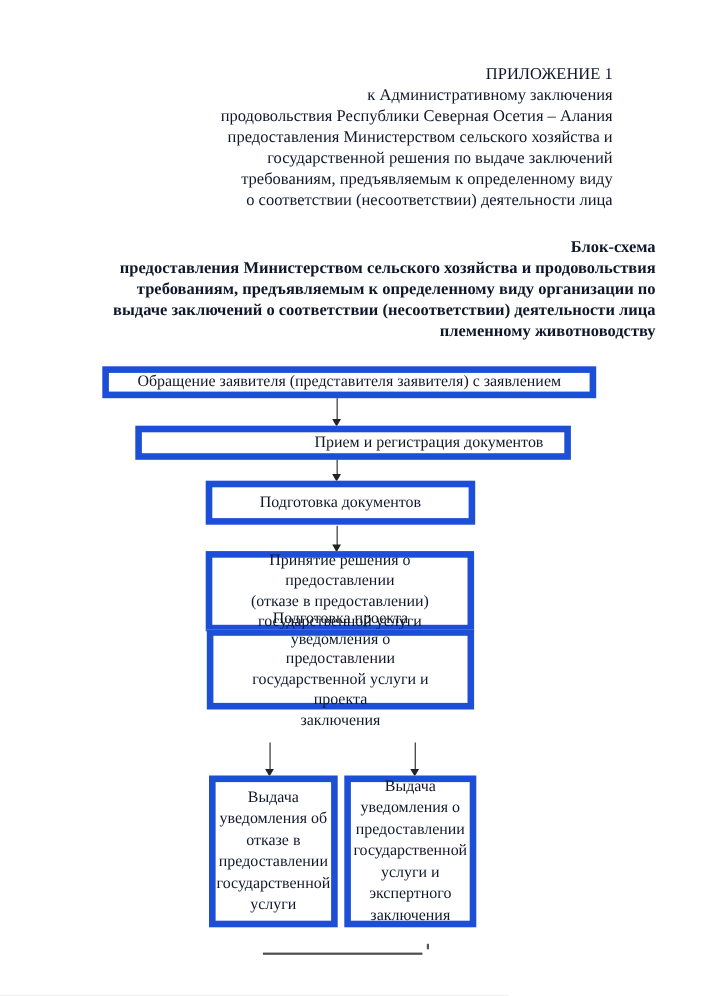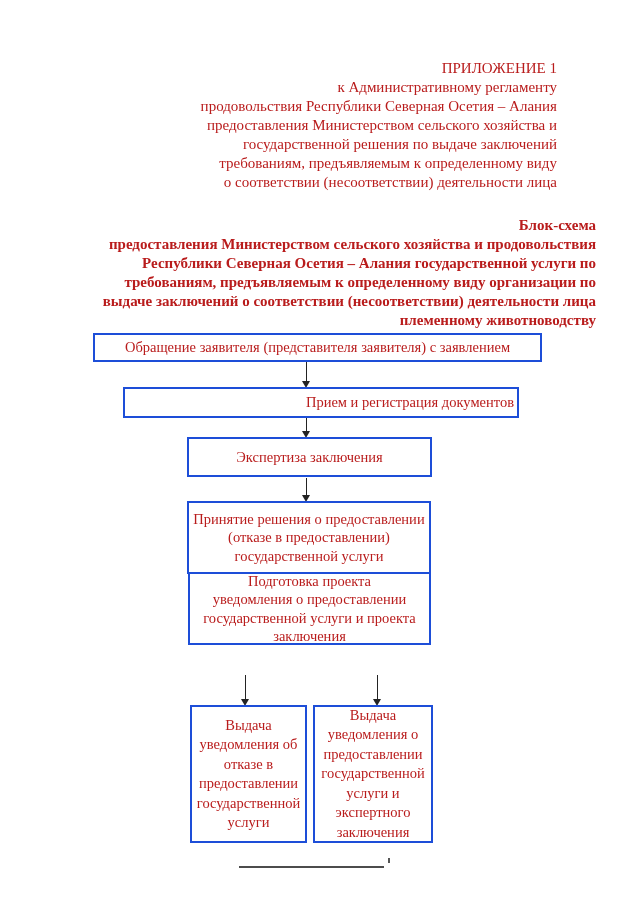--- a/index.html
+++ b/index.html
@@ -3,21 +3,21 @@
 <meta charset="utf-8">
 <style>
   html, body { margin: 0; padding: 0; background: #e8e8e8; }
   .page {
     position: relative;
     width: 640px;
     height: 905px;
     margin: 0 auto;
     background: #ffffff;
     font-family: "Liberation Serif", "DejaVu Serif", serif;
-    color: #b91c1c;
+    color: #0f172a;
     overflow: hidden;
   }
   .header-block {
     position: absolute;
     top: 59px;
     left: 78px;
     width: 479px;
     text-align: right;
     font-size: 15px;
     line-height: 19px;
@@ -28,29 +28,29 @@
     left: 30px;
     width: 566px;
     text-align: right;
     font-weight: 700;
     font-size: 15px;
     line-height: 19px;
   }
   .flow-box {
     position: absolute;
     box-sizing: border-box;
-    border: 2px solid #1d4ed8;
+    border: 6px solid #1d4ed8;
     background: #ffffff;
     display: flex;
     align-items: center;
     justify-content: center;
     text-align: center;
     font-size: 14.5px;
     line-height: 18.5px;
-    padding: 1px 3px;
+    padding: 1px 19px;
   }
   .flow-box .box-text { white-space: pre-line; }
   #box1 { left: 93px;  top: 333px; width: 449px; height: 29px; }
   #box2 { left: 123px; top: 387px; width: 396px; height: 31px; justify-content: flex-end; }
   #box3 { left: 187px; top: 437px; width: 245px; height: 40px; }
   #box4 { left: 187px; top: 501px; width: 244px; height: 73px; }
   #box5 { left: 188px; top: 572px; width: 243px; height: 73px; text-align: center; }
   #box6 { left: 190px; top: 705px; width: 117px; height: 138px; line-height: 19.5px; }
   #box7 { left: 313px; top: 705px; width: 120px; height: 138px; line-height: 19.5px; }
   .arrow { position: absolute; width: 9px; }
@@ -88,32 +88,31 @@
     background: #555555;
   }
 </style>
 </head>
 <body>
 
 <div class="page">
 
   <div class="header-block">
     <div>ПРИЛОЖЕНИЕ 1</div>
-    <div>к Административному регламенту</div>
+    <div>к Административному заключения</div>
     <div>продовольствия Республики Северная Осетия – Алания</div>
     <div>предоставления Министерством сельского хозяйства и</div>
     <div>государственной решения по выдаче заключений</div>
     <div>требованиям, предъявляемым к определенному виду</div>
     <div>о соответствии (несоответствии) деятельности лица</div>
   </div>
 
   <div class="title-block">
     <div>Блок-схема</div>
     <div>предоставления Министерством сельского хозяйства и продовольствия</div>
-    <div>Республики Северная Осетия – Алания государственной услуги по</div>
     <div>требованиям, предъявляемым к определенному виду организации по</div>
     <div>выдаче заключений о соответствии (несоответствии) деятельности лица</div>
     <div>племенному животноводству</div>
   </div>
 
   <div class="flow-box" id="box1">
     <span class="box-text">Обращение заявителя (представителя заявителя) с заявлением</span>
   </div>
 
   <div class="arrow" id="arr1">
@@ -124,21 +123,21 @@
   <div class="flow-box" id="box2">
     <span class="box-text">Прием и регистрация документов</span>
   </div>
 
   <div class="arrow" id="arr2">
     <div class="shaft"></div>
     <div class="head"></div>
   </div>
 
   <div class="flow-box" id="box3">
-    <span class="box-text">Экспертиза заключения</span>
+    <span class="box-text">Подготовка документов</span>
   </div>
 
   <div class="arrow" id="arr3">
     <div class="shaft"></div>
     <div class="head"></div>
   </div>
 
   <div class="flow-box" id="box4">
     <span class="box-text">Принятие решения о предоставлении
 (отказе в предоставлении)

